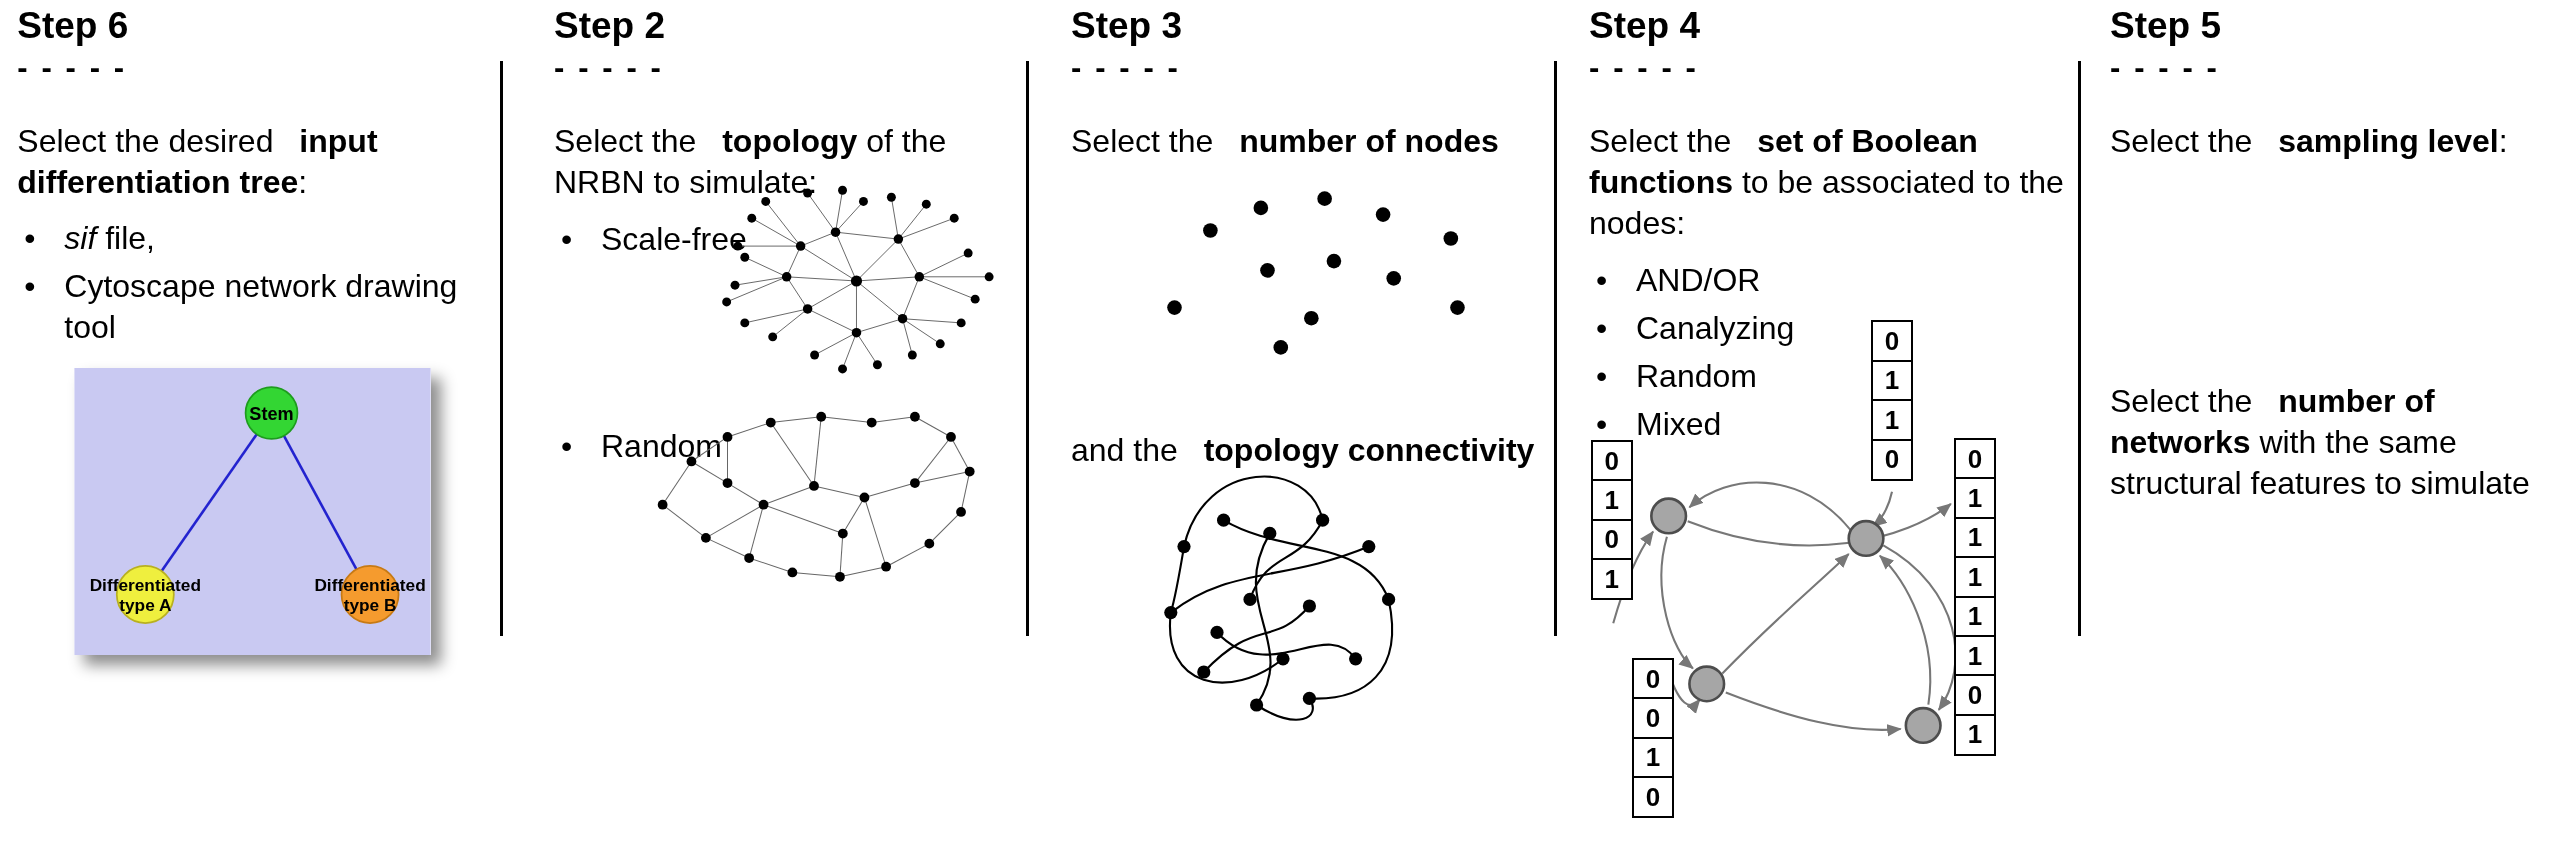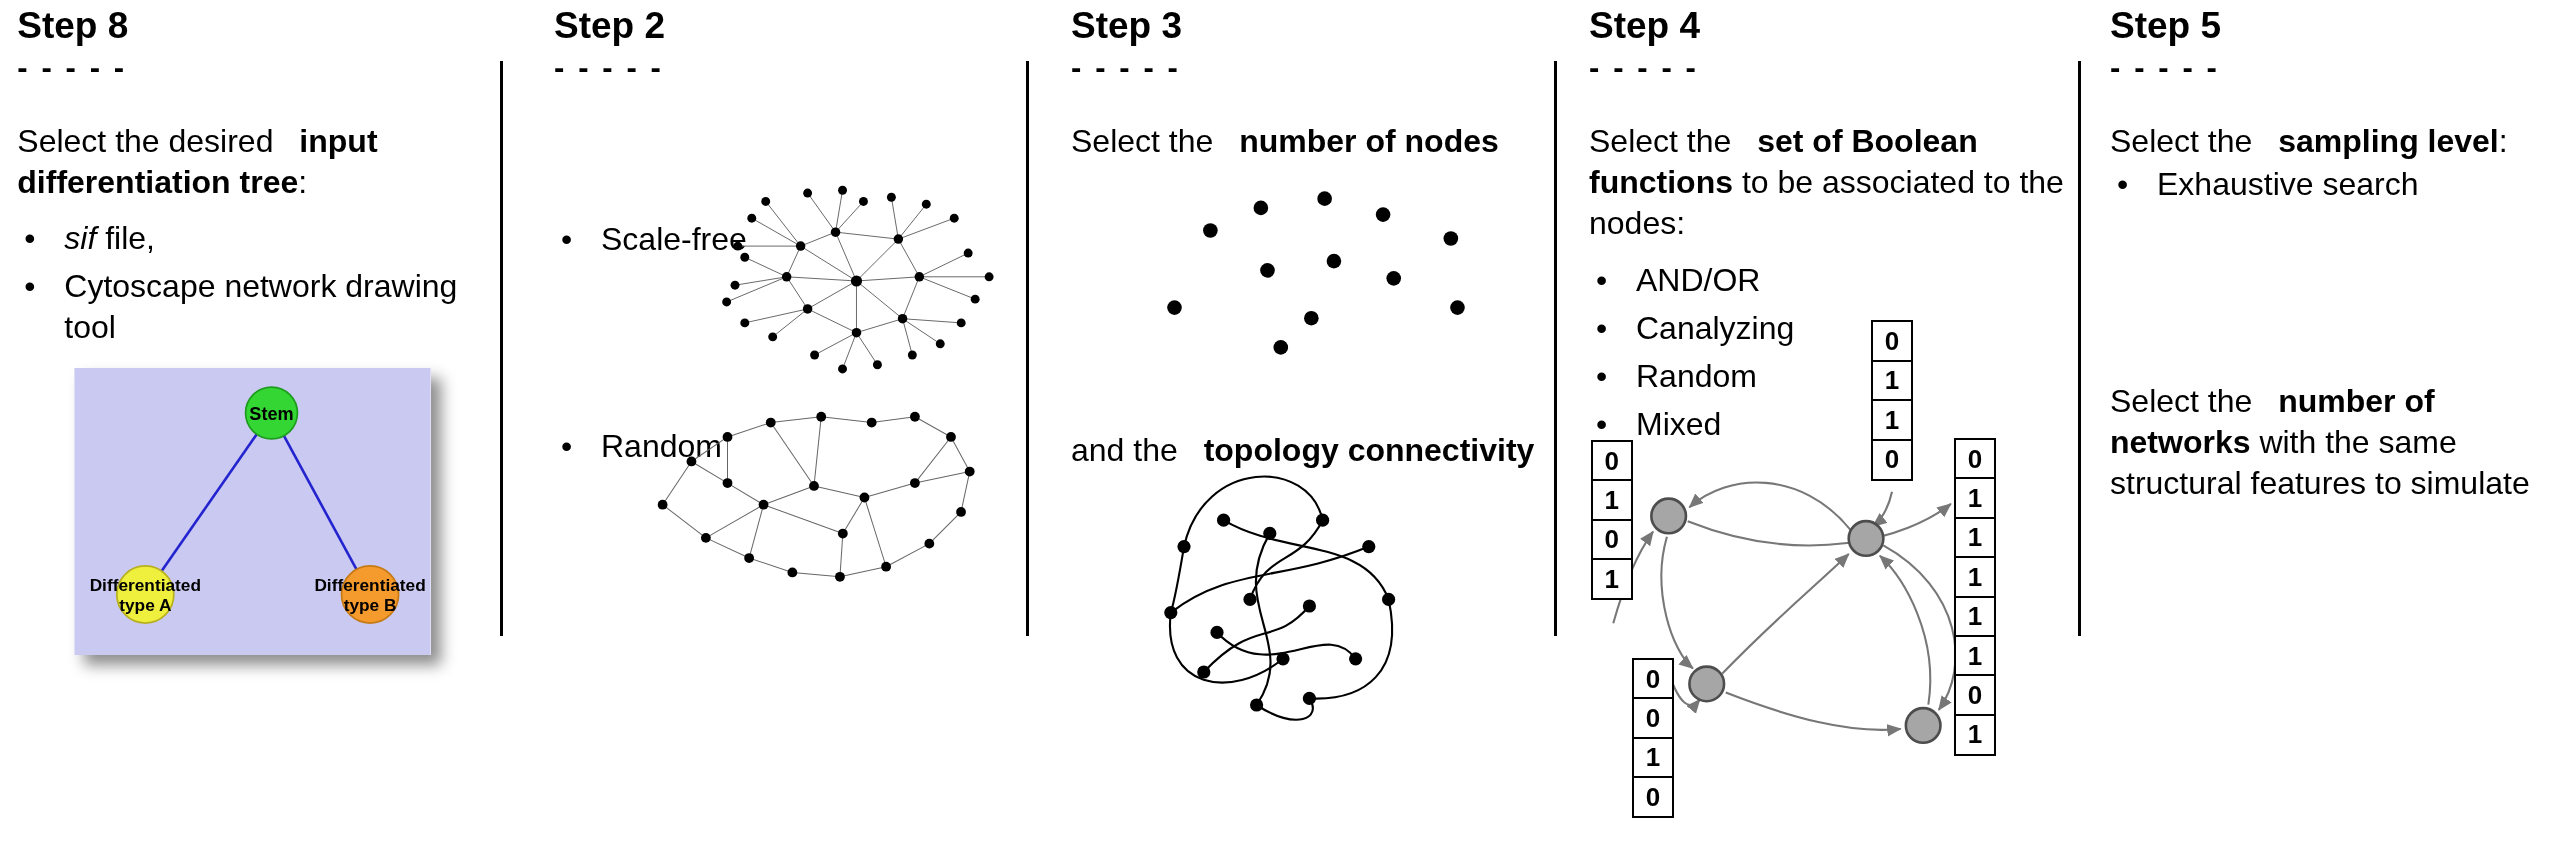--- a/index.html
+++ b/index.html
@@ -62,21 +62,21 @@
   .s5-intro { top:121px; width:437px; }
   .s5-bullets { top:164px; width:437px; }
   .s5-second { top:381px; width:457px; }
 </style>
 </head>
 <body>
 
 <div class="canvas">
 
   <section class="col col1">
-    <h2 class="step-title">Step 8</h2>
+    <h2 class="step-title">Step 6</h2>
     <div class="dashes">- - - - -</div>
 
     <p class="para s1-intro"><span>Select the desired </span><b>input differentiation tree</b><span>:</span></p>
 
     <div class="bullets s1-bullets">
       <div class="bullet"><i>sif</i><span> file,</span></div>
       <div class="bullet"><span>Cytoscape network drawing tool</span></div>
     </div>
 
     <div class="tree-fig">
@@ -95,20 +95,21 @@
       </svg>
     </div>
   </section>
 
   <div class="vdiv vdiv1"></div>
 
   <section class="col col2">
     <h2 class="step-title">Step 2</h2>
     <div class="dashes">- - - - -</div>
 
+    <p class="para s2-intro"><span>Select the </span><b>topology</b><span> of the NRBN to simulate:</span></p>
 
     <div class="bullets s2-b1">
       <div class="bullet"><span>Scale-free</span></div>
     </div>
 
     <svg class="netsvg sf-net" width="363" height="216" viewBox="0 0 260 150">
       <g stroke="#666" stroke-width="0.7">
         <line x1="135" y1="75" x2="95" y2="50"></line>
           <line x1="135" y1="75" x2="120" y2="40"></line>
         <line x1="135" y1="75" x2="165" y2="45"></line>
@@ -390,20 +391,19 @@
 
   <div class="vdiv vdiv4"></div>
 
   <section class="col col5">
     <h2 class="step-title">Step 5</h2>
     <div class="dashes">- - - - -</div>
 
     <p class="para s5-intro"><span>Select the </span><b>sampling level</b><span>:</span></p>
 
     <div class="bullets s5-bullets">
-      <div class="bullet"><span>Exhaustive search</span></div>
     </div>
 
     <p class="para s5-second"><span>Select the </span><b>number of networks</b><span> with the same structural features to simulate</span></p>
   </section>
 
 </div>
 
 
 </body></html>

